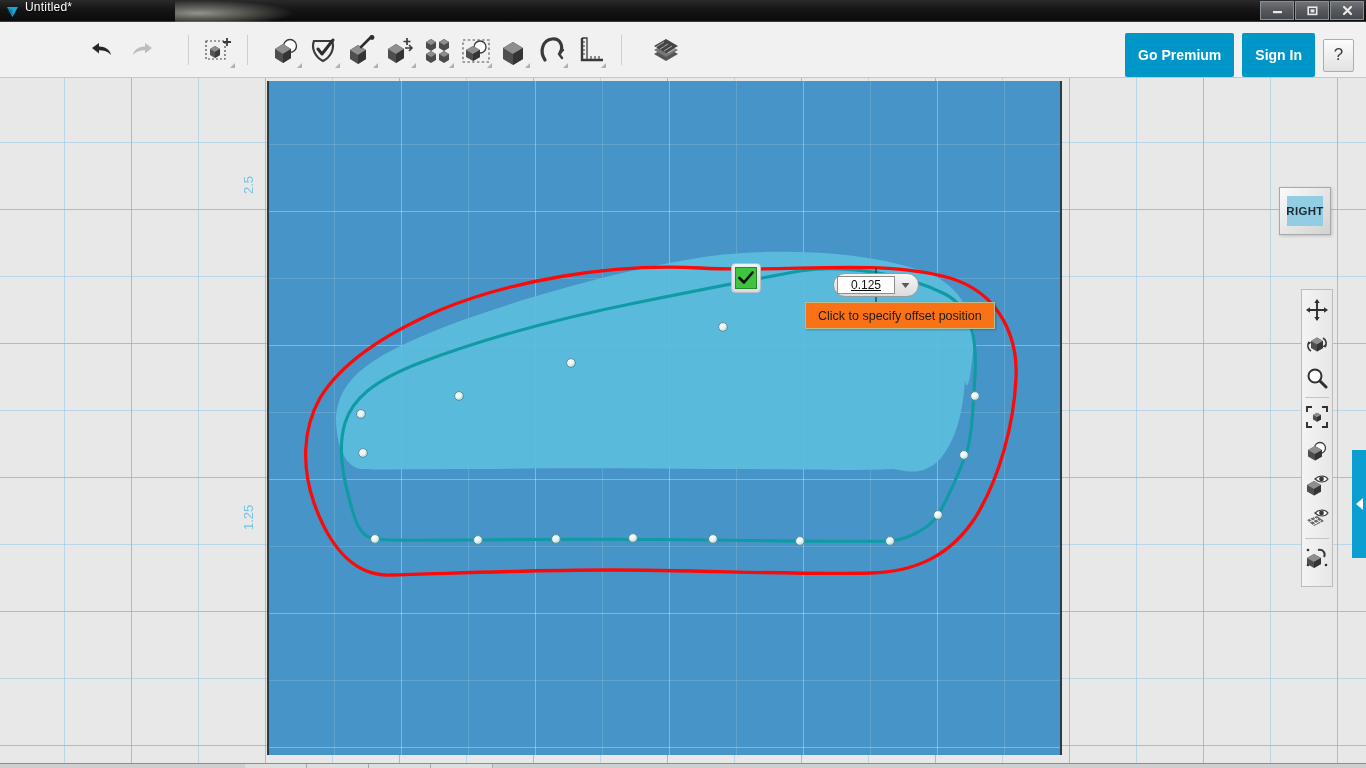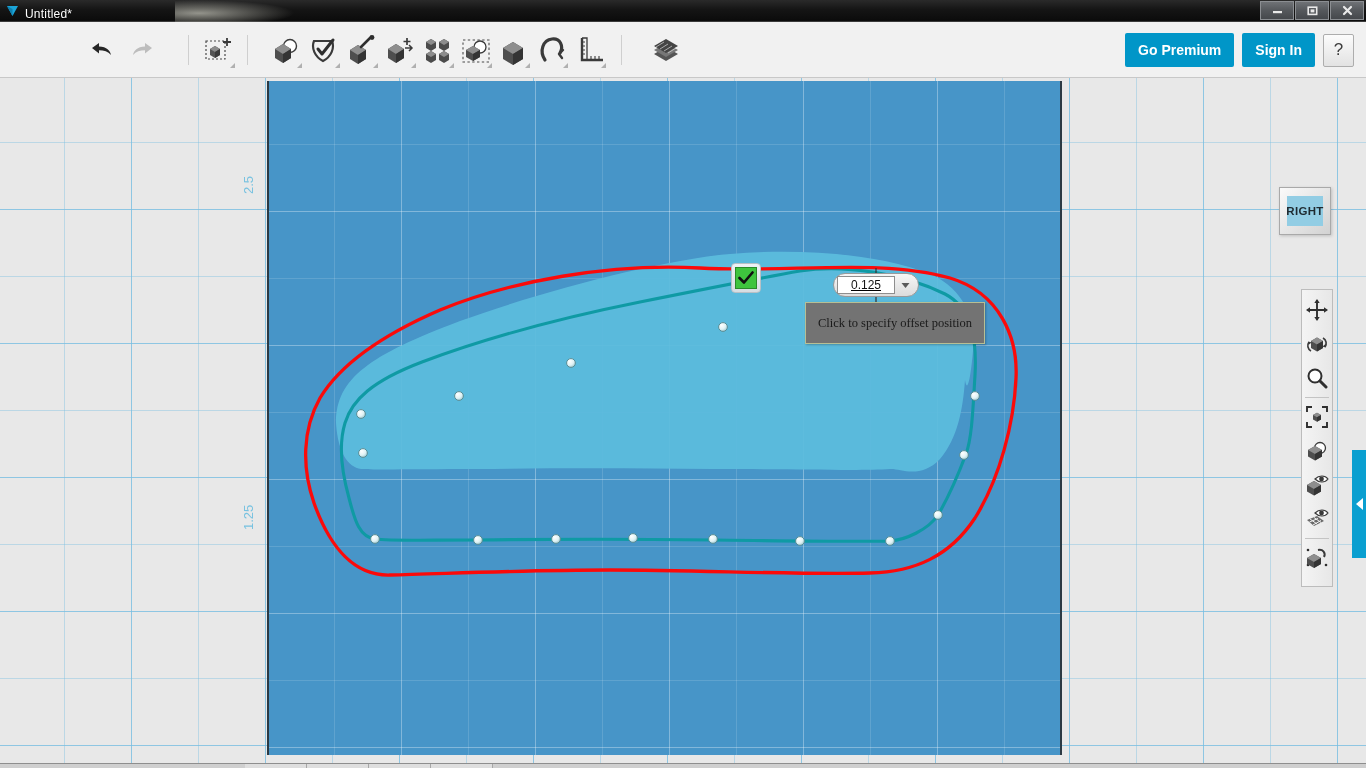--- a/index.html
+++ b/index.html
@@ -7,21 +7,21 @@
     width: 1366px; height: 768px;
     overflow: hidden;
     font-family: "Liberation Sans", sans-serif;
     background: #e8e8e8;
   }
 
   
   #titlebar {
     position: absolute; left: 0; top: 0; width: 1366px; height: 22px;
     background: linear-gradient(to bottom, #2a2a2a 0%, #151515 45%, #0b0b0b 100%);
-    display: flex; align-items: flex-end;
+    display: flex; align-items: flex-start;
     border-bottom: 1px solid #3b3b3b;
   }
   #titlebar .tb-glow {
     position: absolute; left: 175px; top: 0; width: 120px; height: 22px;
     background: radial-gradient(ellipse at 20% 60%, rgba(255,255,240,.55), rgba(255,255,255,0) 70%);
     pointer-events: none;
   }
   .tb-icon {
     width: 20px; height: 22px; display: flex; align-items: center; justify-content: center;
     margin-left: 2px;
@@ -74,21 +74,21 @@
   .arrow-btn { width: 44px; height: 42px; display: flex; align-items: center; justify-content: center; }
 
   #tb-left-group { display: flex; align-items: center; margin-left: 78px; }
   #tb-sketch-group { display: flex; align-items: center; margin-left: 28px; }
   #tb-main-group { display: flex; align-items: center; margin-left: 20px; }
   #tb-snap-group { display: flex; align-items: center; margin-left: 16px; }
 
   #right-actions { position: absolute; right: 12px; top: 11px; display: flex; align-items: center; gap: 8px; }
   .blue-btn {
     background: #0096c8; color: #fff; font-weight: bold; font-size: 14px;
-    padding: 0 13px; height: 34px; border: none; border-radius: 2px;
+    padding: 0 13px; height: 44px; border: none; border-radius: 2px;
     display: flex; align-items: center; justify-content: center; cursor: pointer;
   }
   .help-btn {
     width: 31px; height: 33px; border: 1px solid #adadad; border-radius: 2px;
     background: linear-gradient(to bottom, #fcfcfc, #e2e2e2);
     display: flex; align-items: center; justify-content: center;
     font-size: 17px; color: #3c3c3c; cursor: pointer;
   }
 
   
@@ -148,26 +148,25 @@
   #offset-field input {
     width: 58px; height: 18px; border: 1px solid #8e8e8e; background: #fff;
     text-align: center; font-size: 12px; color: #111;
     font-family: "Liberation Sans", sans-serif; outline: none;
   }
   #offset-caret {
     width: 20px; height: 20px; display: flex; align-items: center; justify-content: center;
     color: #555; font-size: 8px; cursor: pointer;
   }
   #tooltip {
-    position: absolute; left: 805px; top: 224px; height: 42px;
-    background: #737373; border: 1px solid #b7bf94;
+    position: absolute; left: 805px; top: 224px; height: 27px;
+    background: #f97316; border: 1px solid #b7bf94;
     display: flex; align-items: center; padding: 0 12px;
     font-size: 12.5px; color: #1a1a1a;
     box-shadow: 1px 1px 2px rgba(0,0,0,.25);
-    font-family: Liberation Serif, serif;
   }
 
   
   #viewcube {
     position: absolute; left: 1279px; top: 109px; width: 52px; height: 48px;
     background: linear-gradient(135deg, #fafafa, #d2d2d2);
     border: 1px solid #a9a9a9;
     display: flex; align-items: center; justify-content: center;
     box-shadow: 1px 1px 3px rgba(0,0,0,.18);
     cursor: pointer;

